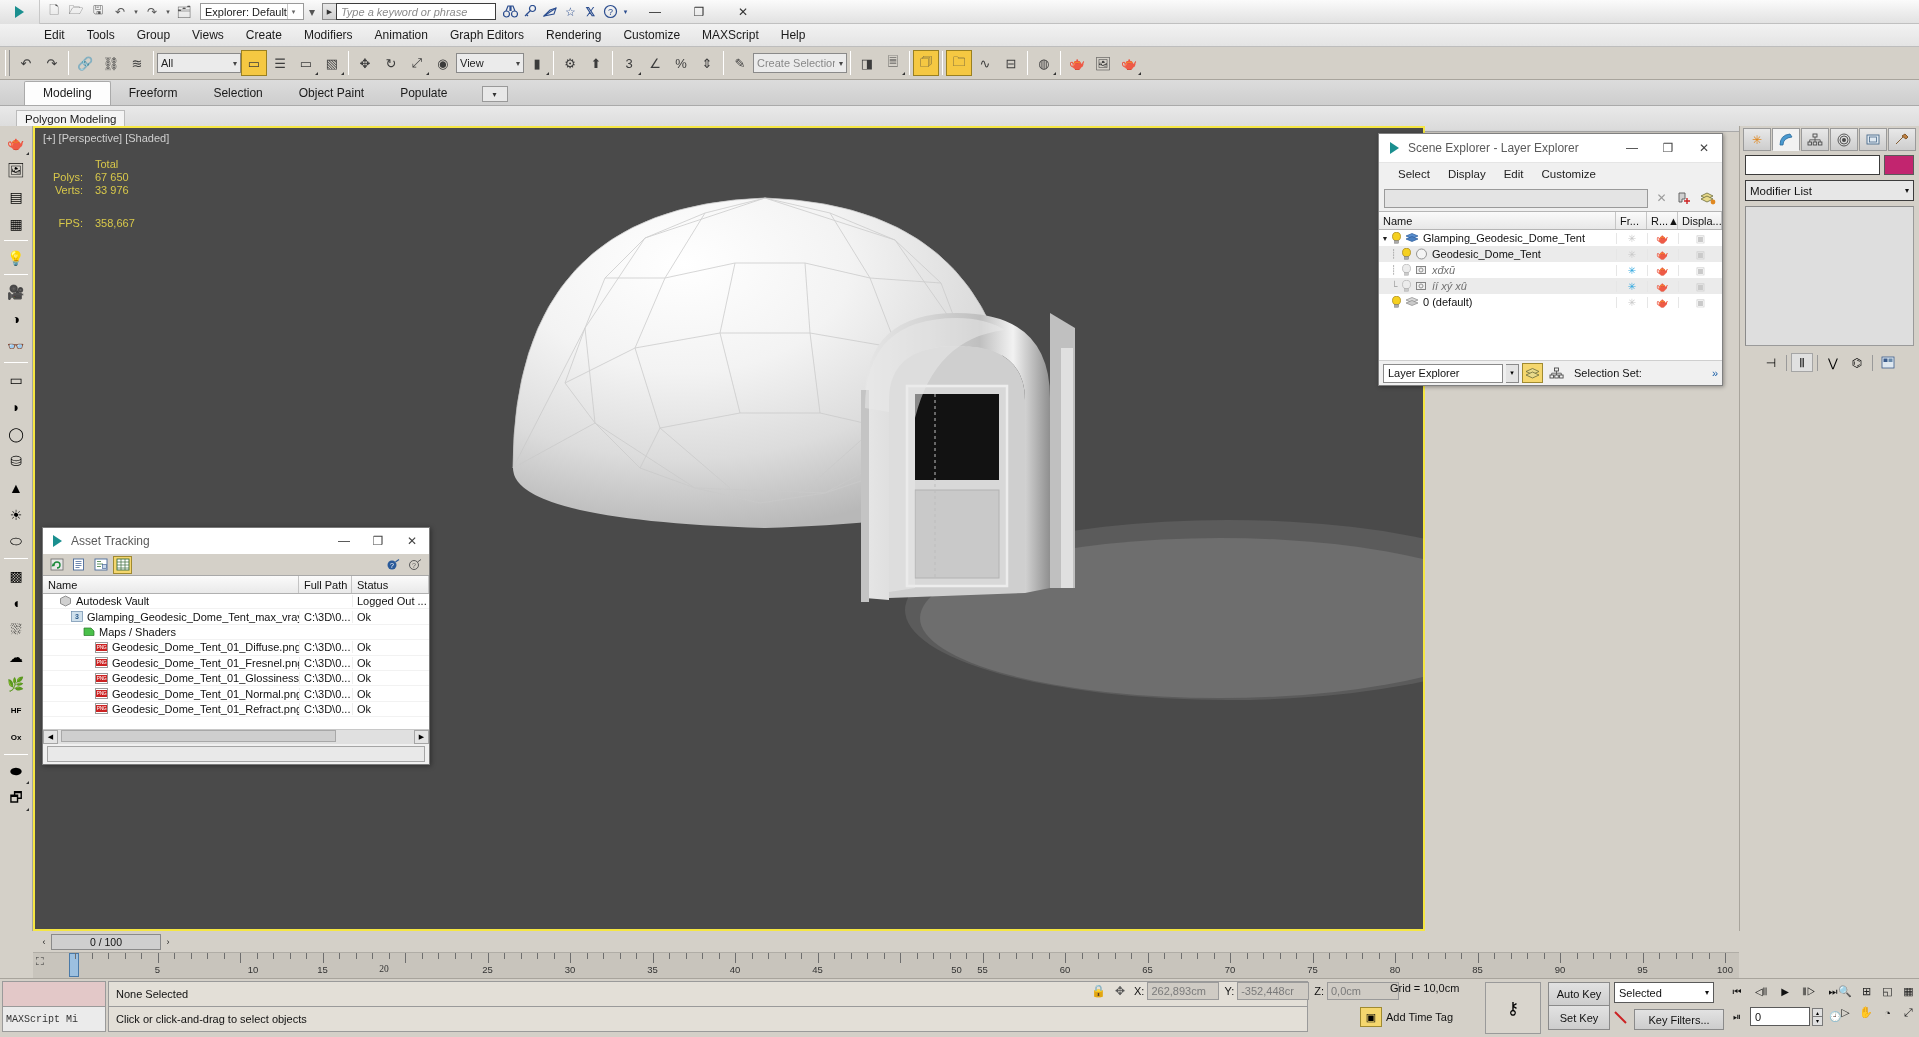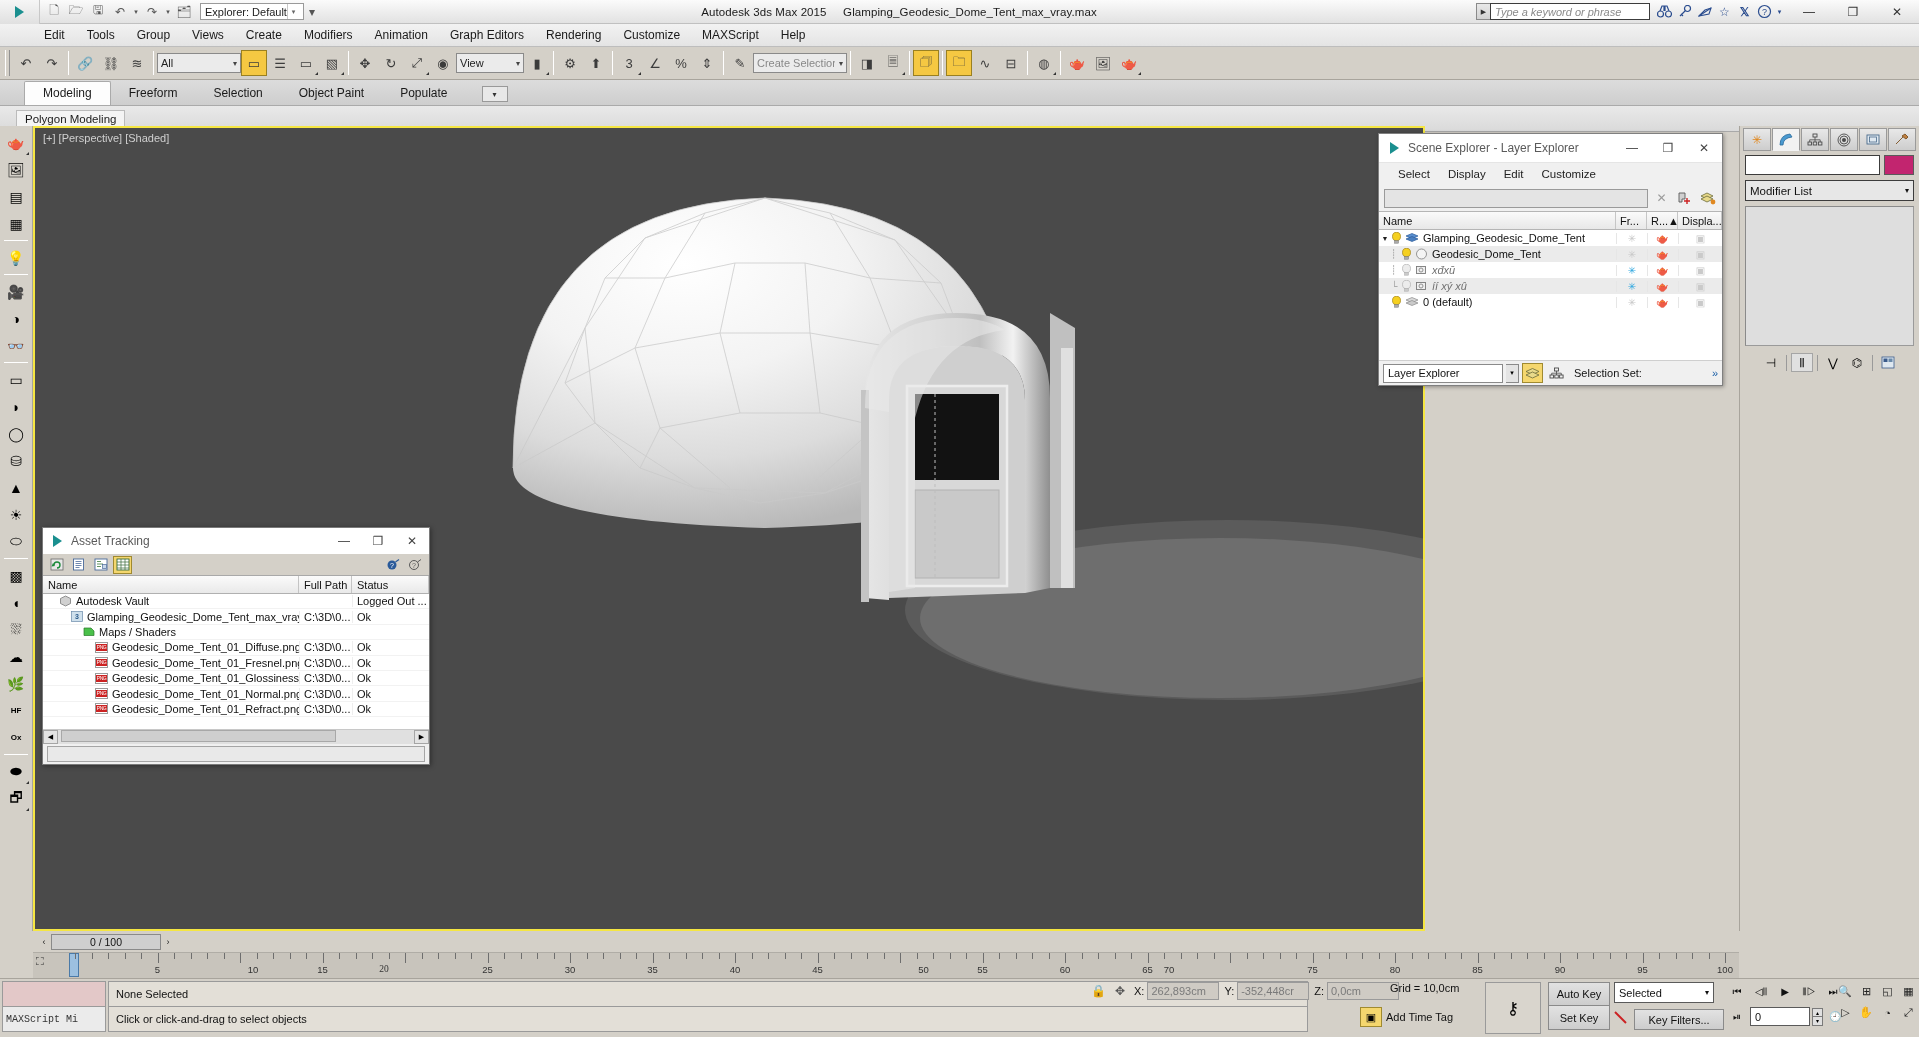--- a/index.html
+++ b/index.html
@@ -308,25 +308,20 @@
       <div class="qicon" style="width:8px;font-size:7px">▾</div>
       <div class="qicon">↷</div>
       <div class="qicon" style="width:8px;font-size:7px">▾</div>
       <div class="qicon">🗂</div>
       <div class="wsbox">
         <span>Explorer: Default</span>
         <span class="wsarrow">▾</span>
       </div>
       <div class="qicon" style="width:12px">▾</div>
     </div>
-    <div class="title-center">
-      <span>Autodesk 3ds Max  2015</span>
-      &nbsp;&nbsp;&nbsp;
-      <span>Glamping_Geodesic_Dome_Tent_max_vray.max</span>
-    </div>
     <div class="searchwrap">
       <div class="searcharrow">▶</div>
       <div class="searchbox">Type a keyword or phrase</div>
     </div>
     <div class="helpicons">
       <div class="hicon">
         <svg width="15" height="13" viewBox="0 0 15 13">
             <circle cx="3.5" cy="9" r="3" fill="none" stroke="#2b4d8f" stroke-width="1.2"></circle>
             <circle cx="11.5" cy="9" r="3" fill="none" stroke="#2b4d8f" stroke-width="1.2"></circle>
             <path d="M3 6 L5 1 L7 1 L7 6 M12 6 L10 1 L8 1 L8 6" fill="none" stroke="#2b4d8f" stroke-width="1.2"></path>
@@ -474,20 +469,39 @@
     <div class="lti" style="font-size:8px;font-weight:bold">HF</div>
     <div class="lti" style="font-size:8px;font-weight:bold">Ox</div>
     <div class="ltsep"></div>
     <div class="lti">⬬<span class="corner"></span></div>
     <div class="lti">🗗<span class="corner"></span></div>
   </div>
 
   <div class="viewport">
     <div class="vpstats">
       <div class="vplabel">[+] [Perspective] [Shaded]</div>
+      <div class="statgrid">
+        <div class="row">
+            <span class="lbl"></span>
+            <span class="val">Total</span>
+          </div>
+        <div class="row">
+          <span class="lbl">Polys:</span>
+          <span class="val">67 650</span>
+        </div>
+        <div class="row">
+          <span class="lbl">Verts:</span>
+          <span class="val">33 976</span>
+        </div>
+        <div class="row" style="height:20px"></div>
+        <div class="row">
+          <span class="lbl">FPS:</span>
+          <span class="val">358,667</span>
+        </div>
+      </div>
     </div>
 
     <div class="dome-wrap">
       <div class="ground"></div>
       <div class="ground2"></div>
       <svg width="660" height="500" style="position:absolute;left:0;top:0">
         <defs>
           <radialGradient id="domeg" cx="34%" cy="20%" r="82%">
             <stop offset="0%" stop-color="#ffffff"></stop>
             <stop offset="40%" stop-color="#f3f3f3"></stop>
@@ -1051,21 +1065,21 @@
         <div class="rtick" style="left: 735px; height: 6px;"></div>
         <div class="rtick" style="left: 751.5px; height: 6px;"></div>
         <div class="rtick" style="left: 768px; height: 6px;"></div>
         <div class="rtick" style="left: 784.5px; height: 10px;"></div>
         <div class="rlabel" style="left: 784.5px;">45</div>
         <div class="rtick" style="left: 801px; height: 6px;"></div>
         <div class="rtick" style="left: 817.5px; height: 6px;"></div>
         <div class="rtick" style="left: 834px; height: 6px;"></div>
         <div class="rtick" style="left: 850.5px; height: 6px;"></div>
         <div class="rtick" style="left: 867px; height: 10px;"></div>
-        <div class="rlabel" style="left: 882px; padding-left: 17px;">50</div>
+        <div class="rlabel" style="left: 915px; padding-left: 17px;">50</div>
         <div class="rtick" style="left: 883.5px; height: 6px;"></div>
         <div class="rtick" style="left: 900px; height: 6px;"></div>
         <div class="rtick" style="left: 916.5px; height: 6px;"></div>
         <div class="rtick" style="left: 933px; height: 6px;"></div>
         <div class="rtick" style="left: 949.5px; height: 10px;"></div>
         <div class="rlabel" style="left: 949.5px;">55</div>
         <div class="rtick" style="left: 966px; height: 6px;"></div>
         <div class="rtick" style="left: 982.5px; height: 6px;"></div>
         <div class="rtick" style="left: 999px; height: 6px;"></div>
         <div class="rtick" style="left: 1015.5px; height: 6px;"></div>
@@ -1075,21 +1089,21 @@
         <div class="rtick" style="left: 1065px; height: 6px;"></div>
         <div class="rtick" style="left: 1081.5px; height: 6px;"></div>
         <div class="rtick" style="left: 1098px; height: 6px;"></div>
         <div class="rtick" style="left: 1114.5px; height: 10px;"></div>
         <div class="rlabel" style="left: 1114.5px;">65</div>
         <div class="rtick" style="left: 1131px; height: 6px;"></div>
         <div class="rtick" style="left: 1147.5px; height: 6px;"></div>
         <div class="rtick" style="left: 1164px; height: 6px;"></div>
         <div class="rtick" style="left: 1180.5px; height: 6px;"></div>
         <div class="rtick" style="left: 1197px; height: 10px;"></div>
-        <div class="rlabel" style="left: 1136px;">70</div>
+        <div class="rlabel" style="left: 1197px;">70</div>
         <div class="rtick" style="left: 1213.5px; height: 6px;"></div>
         <div class="rtick" style="left: 1230px; height: 6px;"></div>
         <div class="rtick" style="left: 1246.5px; height: 6px;"></div>
         <div class="rtick" style="left: 1263px; height: 6px;"></div>
         <div class="rtick" style="left: 1279.5px; height: 10px;"></div>
         <div class="rlabel" style="left: 1279.5px;">75</div>
         <div class="rtick" style="left: 1296px; height: 6px;"></div>
         <div class="rtick" style="left: 1312.5px; height: 6px;"></div>
         <div class="rtick" style="left: 1329px; height: 6px;"></div>
         <div class="rtick" style="left: 1345.5px; height: 6px;"></div>

